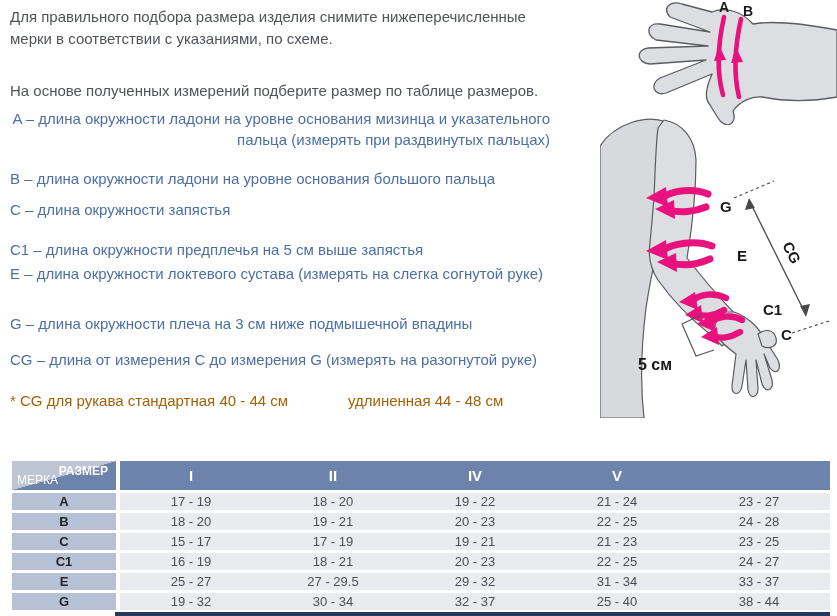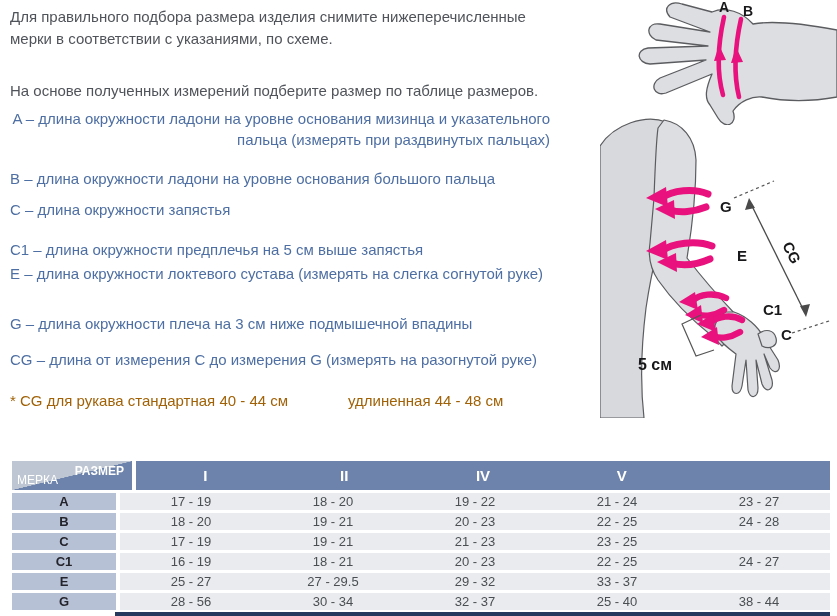--- a/index.html
+++ b/index.html
@@ -6,21 +6,21 @@
   #page{position:relative;width:837px;height:616px;background:#ffffff;overflow:hidden;
         font-family:"Liberation Sans",sans-serif;}
   .para{position:absolute;left:10px;width:548px;font-size:15px;line-height:22px;color:#50545a;}
   .mitem{position:absolute;left:10px;font-size:15px;line-height:21px;color:#4e6fa3;white-space:nowrap;}
   .mitem.wrap{white-space:normal;width:540px;text-align:right;}
   .note-part{position:absolute;font-size:15px;color:#a16207;white-space:nowrap;}
   .tbl-title{position:absolute;top:420px;left:0;width:837px;text-align:center;
              font-size:20px;font-weight:bold;color:#1a1a1a;letter-spacing:.5px;margin-top:44px;}
   
   .thead{position:absolute;top:461px;left:10px;width:820px;height:29px;display:flex;}
-  .corner{width:120px;height:29px;margin-left:2px;position:relative;
+  .corner{width:104px;height:29px;margin-left:2px;position:relative;
           background:linear-gradient(to left top,#6d83ab 49.5%,#bdc6d2 50%);}
   .corner .top-lab{position:absolute;top:3px;right:8px;font-size:12px;font-weight:bold;color:#ffffff;}
   .corner .bot-lab{position:absolute;bottom:3px;left:5px;font-size:12px;font-weight:normal;color:#ffffff;}
   .hcols{flex:1;margin-left:4px;background:#6d83ab;display:grid;grid-template-columns:repeat(5,1fr);}
   .hcol{display:flex;align-items:center;justify-content:center;
         color:#ffffff;font-weight:bold;font-size:15px;}
   .trow{position:absolute;left:10px;width:820px;height:17px;display:flex;}
   .rlabel{width:104px;margin-left:2px;background:#b7c1d5;display:flex;align-items:center;justify-content:center;
           font-size:13px;font-weight:bold;color:#24242c;}
   .rcells{flex:1;margin-left:4px;background:#e9ebee;display:grid;grid-template-columns:repeat(5,1fr);}
@@ -79,20 +79,21 @@
       <div class="rcell">18 - 20</div>
       <div class="rcell">19 - 21</div>
       <div class="rcell">20 - 23</div>
       <div class="rcell">22 - 25</div>
       <div class="rcell">24 - 28</div>
     </div>
   </div>
   <div class="trow" style="top:533px">
     <div class="rlabel">C</div>
     <div class="rcells">
+      <div class="rcell">15 - 17</div>
       <div class="rcell">17 - 19</div>
       <div class="rcell">19 - 21</div>
       <div class="rcell">21 - 23</div>
       <div class="rcell">23 - 25</div>
     </div>
   </div>
   <div class="trow" style="top:553px">
     <div class="rlabel">C1</div>
     <div class="rcells">
       <div class="rcell">16 - 19</div>
@@ -101,27 +102,28 @@
       <div class="rcell">22 - 25</div>
       <div class="rcell">24 - 27</div>
     </div>
   </div>
   <div class="trow" style="top:573px">
     <div class="rlabel">E</div>
     <div class="rcells">
       <div class="rcell">25 - 27</div>
       <div class="rcell">27 - 29.5</div>
       <div class="rcell">29 - 32</div>
+      <div class="rcell">31 - 34</div>
       <div class="rcell">33 - 37</div>
     </div>
   </div>
   <div class="trow" style="top:593px">
     <div class="rlabel">G</div>
     <div class="rcells">
-      <div class="rcell">28 - 56</div>
+      <div class="rcell">19 - 32</div>
       <div class="rcell">30 - 34</div>
       <div class="rcell">32 - 37</div>
       <div class="rcell">25 - 40</div>
       <div class="rcell">38 - 44</div>
     </div>
   </div>
 
   <div class="bottom-strip"></div>
 
   <svg class="svg-abs" style="left:620px;top:0px" width="217" height="125" viewBox="0 0 217 125">

